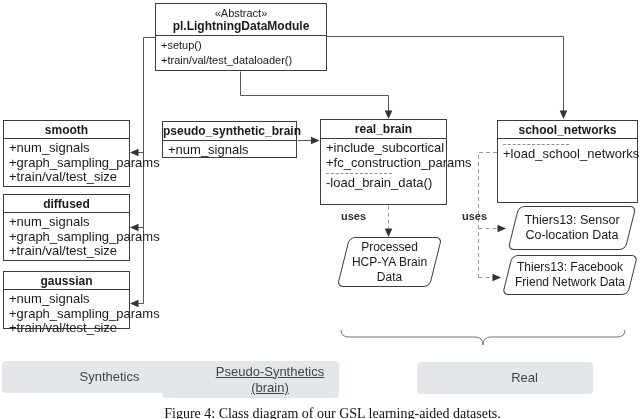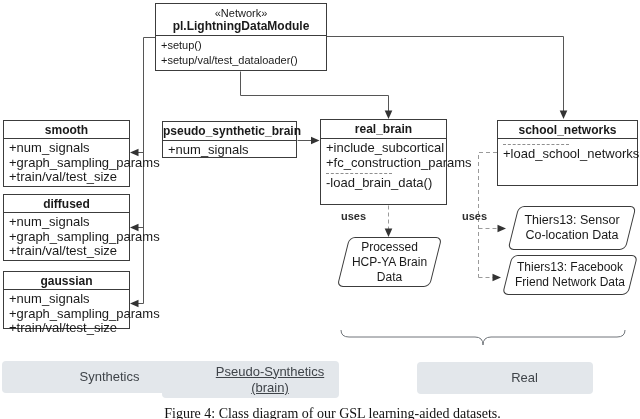--- a/index.html
+++ b/index.html
@@ -70,26 +70,26 @@
 
     <path d="M497,152.5 H478.5 V277.5 M478.5,228.5 H497.5 M478.5,277.5 H493" fill="none" stroke="#9a9a9a" stroke-width="1" stroke-dasharray="4 3"></path>
     <polygon points="506,228.5 497.5,224.7 497.5,232.3" fill="#333333"></polygon>
     <polygon points="501,277.5 492.5,273.7 492.5,281.3" fill="#333333"></polygon>
 
     <path d="M341,330 Q341,337 349,337 L475,337 Q483,337 483,345 Q483,337 491,337 L617,337 Q625,337 625,330" fill="none" stroke="#70757a" stroke-width="1"></path>
   </svg>
 
   <div class="uml" style="left:155px;top:3px;width:172px;height:68px;">
     <div class="title" style="height:31px;">
-      <div class="stereo">«Network»</div>
+      <div class="stereo">«Abstract»</div>
       <div>pl.LightningDataModule</div>
     </div>
     <div class="body" style="font-size:11px;">
       <div>+setup()</div>
-      <div>+setup/val/test_dataloader()</div>
+      <div>+train/val/test_dataloader()</div>
     </div>
   </div>
 
   <div class="uml" style="left:3px;top:120px;width:127px;height:67px;">
     <div class="title" style="height:17px;">smooth</div>
     <div class="body">
       <div>+num_signals</div>
       <div>+graph_sampling_params</div>
       <div>+train/val/test_size</div>
     </div>
@@ -123,21 +123,21 @@
   <div class="uml" style="left:320px;top:119px;width:127px;height:86px;">
     <div class="title" style="height:18px;">real_brain</div>
     <div class="body">
       <div>+include_subcortical</div>
       <div>+fc_construction_params</div>
       <div class="sep"></div>
       <div>-load_brain_data()</div>
     </div>
   </div>
 
-  <div class="uml" style="left:497px;top:120px;width:141px;height:66px;">
+  <div class="uml" style="left:497px;top:120px;width:141px;height:83px;">
     <div class="title" style="height:17px;">school_networks</div>
     <div class="body">
       <div class="sep"></div>
       <div>+load_school_networks()</div>
     </div>
   </div>
 
   <div class="uses" style="left:341px;top:210px;">uses</div>
   <div class="uses" style="left:462px;top:210px;">uses</div>
 

